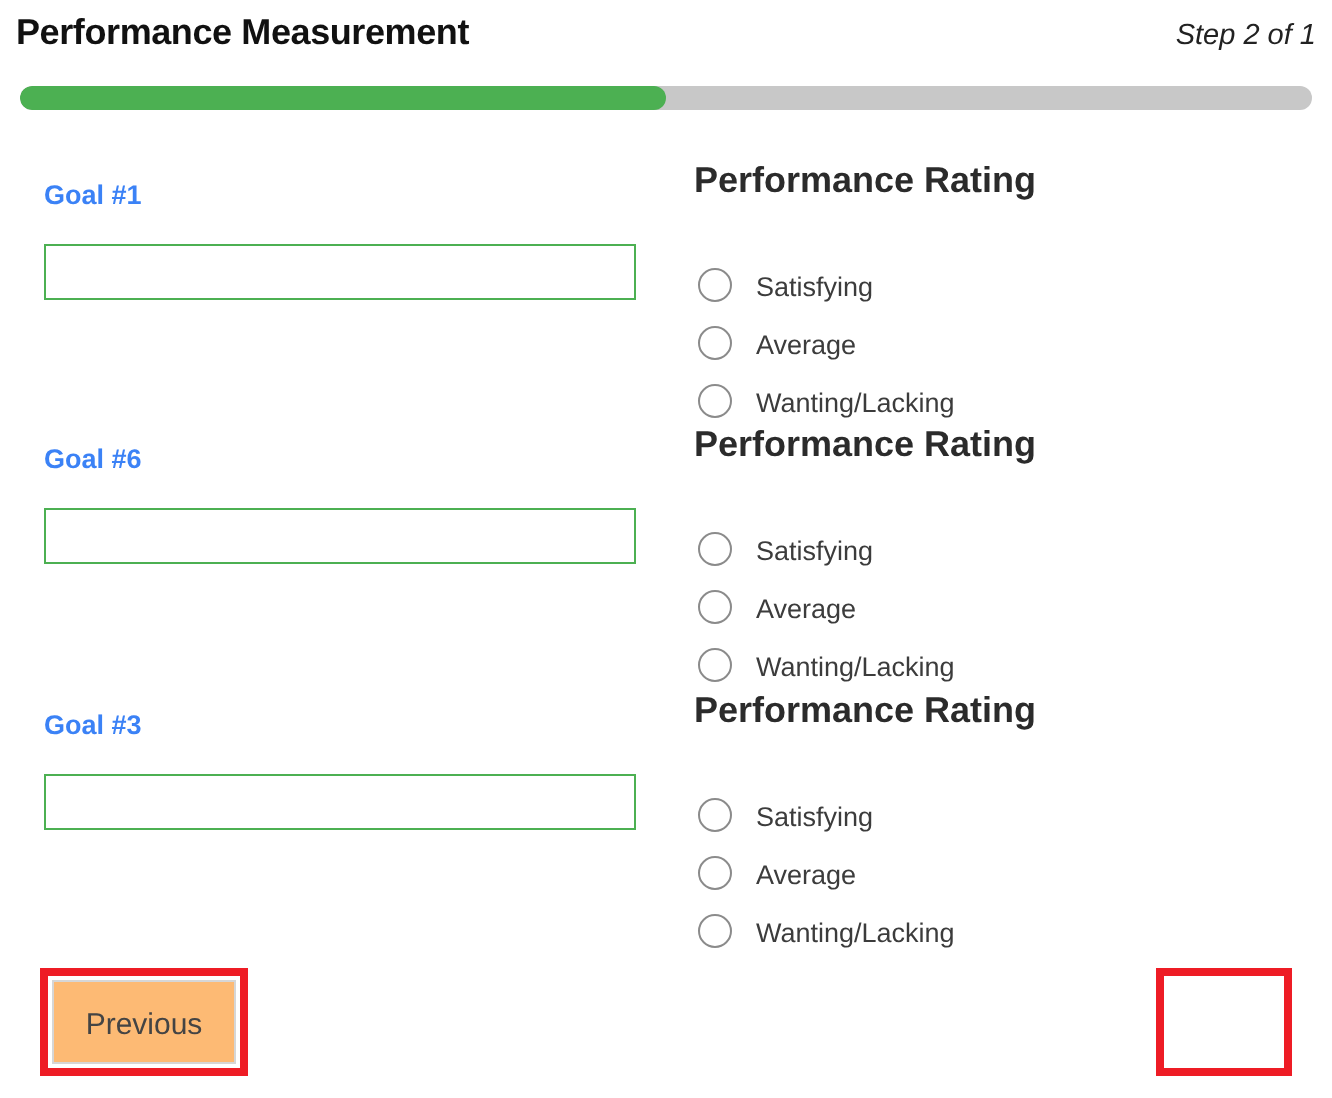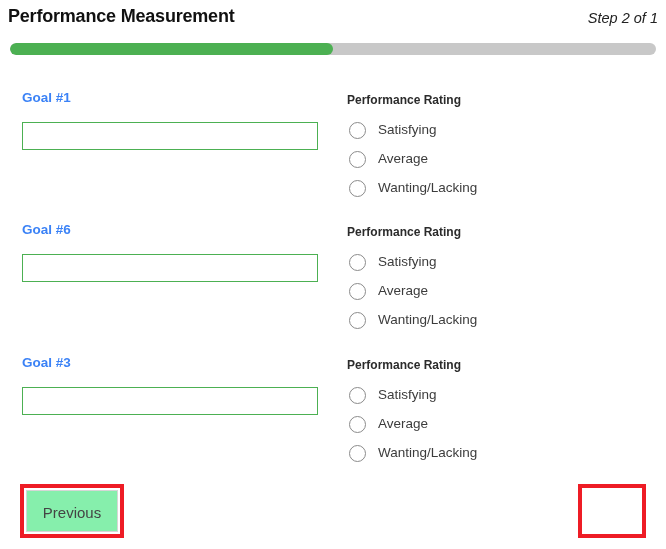--- a/index.html
+++ b/index.html
@@ -105,37 +105,37 @@
 
   .rating-group {
     position: absolute;
     left: 347px;
     top: 0;
     width: 300px;
   }
   .rating-title {
     position: absolute;
     left: 0;
-    top: 23px;
-    font-size: 12px;
+    top: 10px;
+    font-size: 18px;
     font-weight: bold;
     color: #2b2b2b;
     white-space: nowrap;
   }
   .radio-list {
     position: absolute;
     left: 0;
     top: 52px;
     width: 300px;
   }
   .radio-row {
     position: relative;
     height: 29px;
     display: flex;
-    align-items: flex-start;
+    align-items: flex-end;
   }
   .radio-circle {
     width: 17px;
     height: 17px;
     box-sizing: border-box;
     border: 1px solid #8b8b8b;
     border-radius: 50%;
     background: #ffffff;
     flex: 0 0 auto;
     margin-left: 2px;
@@ -168,21 +168,21 @@
   }
   .hl-next {
     left: 578px;
     top: 4px;
     width: 68px;
     height: 54px;
   }
   .nav-button {
     position: absolute;
     box-sizing: border-box;
-    background: #86efac;
+    background: #fdba74;
     border: 1px solid #d6d6d6;
     font-family: "Liberation Sans", sans-serif;
     font-size: 15px;
     color: #444444;
     text-align: center;
     line-height: 44px;
     padding: 0;
     cursor: pointer;
   }
   .btn-previous {

